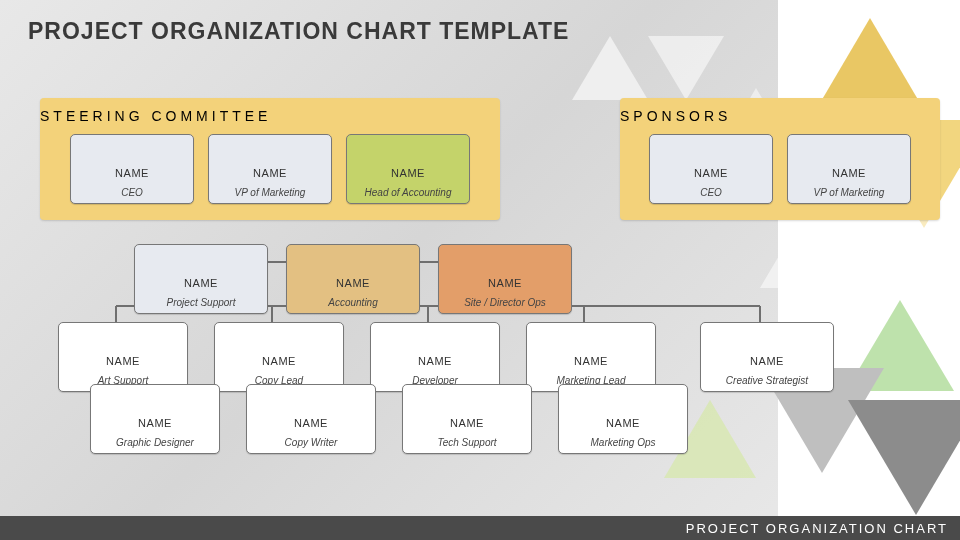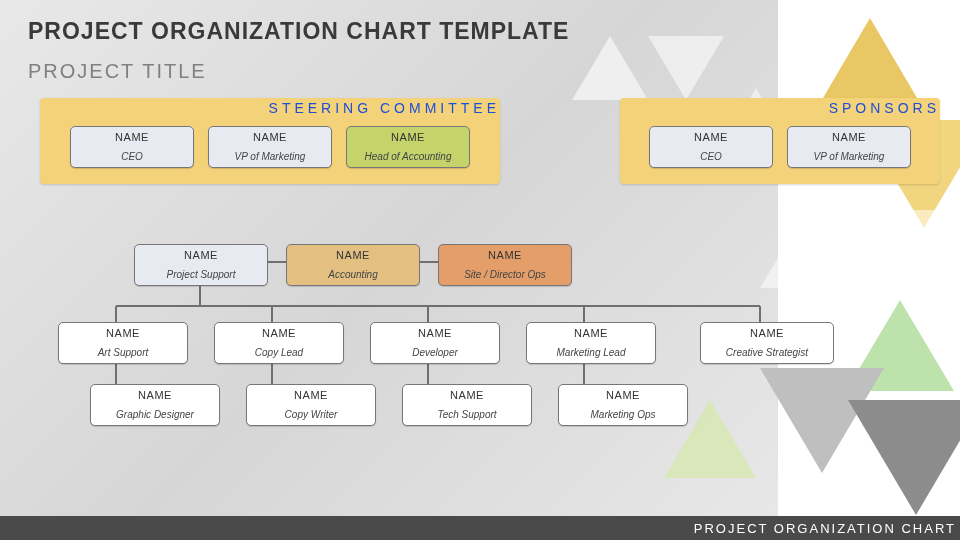--- a/index.html
+++ b/index.html
@@ -6,38 +6,38 @@
   .stage{position:relative;width:778px;height:540px;background:linear-gradient(135deg,#e8e8e8 0%,#d6d6d6 50%,#e8e8e8 100%);}
   
   .tri{position:absolute;width:0;height:0;border-style:solid;}
   .tri.up{border-left-width:var(--s);border-right-width:var(--s);border-bottom-width:calc(var(--s)*1.7);border-top-width:0;border-left-color:transparent;border-right-color:transparent;border-top-color:transparent;}
   .tri.down{border-left-width:var(--s);border-right-width:var(--s);border-top-width:calc(var(--s)*1.7);border-bottom-width:0;border-left-color:transparent;border-right-color:transparent;border-bottom-color:transparent;}
   
   .main-title{position:absolute;left:28px;top:18px;font-size:23px;font-weight:700;letter-spacing:1px;color:#3a3a3a;}
   .subtitle{position:absolute;left:28px;top:60px;font-size:20px;font-weight:400;letter-spacing:2px;color:#808080;}
   
   .panel{position:absolute;background:#f3d27a;border-radius:4px;box-shadow:0 1px 2px rgba(0,0,0,0.15);}
-  .panel-title{text-align:right;font-size:14px;letter-spacing:4px;color:#1d4ed8;margin-top:2px;}
+  .panel-title{text-align:left;font-size:14px;letter-spacing:4px;color:#000000;margin-top:10px;}
   .panel-row{display:flex;justify-content:center;gap:14px;margin-top:10px;padding:0 14px 16px;}
   
   .pbox{border:1px solid #777;border-radius:5px;padding:4px 6px 5px;text-align:center;box-shadow:0 1px 1px rgba(0,0,0,0.15);min-width:110px;}
-  .pbox .nm{font-size:11px;font-weight:400;color:#333;letter-spacing:0.5px;}
+  .pbox .nm{font-size:11px;font-weight:400;color:#333;letter-spacing:0.5px;margin-top:28px;}
   .pbox .rl{font-size:10px;font-style:italic;color:#444;margin-top:8px;}
   .c-light{background:#e7eaf0;}
   .c-green{background:#c4d36a;}
   .c-tan{background:#e3c082;}
   .c-orange{background:#e39e69;}
   .c-white{background:#ffffff;}
   
   .node{position:absolute;}
   
   svg.conn{position:absolute;left:0;top:0;width:960px;height:540px;pointer-events:none;}
   svg.conn line{stroke:#6f6f6f;stroke-width:2;}
   
-  .footer{position:absolute;left:0;bottom:0;width:960px;height:24px;background:#4a4a4a;color:#fff;font-size:13px;letter-spacing:2px;display:flex;align-items:center;justify-content:flex-end;padding-right:4px;box-sizing:border-box;}
+  .footer{position:absolute;left:0;bottom:0;width:960px;height:24px;background:#4a4a4a;color:#fff;font-size:13px;letter-spacing:2px;display:flex;align-items:center;justify-content:flex-end;padding-right:12px;box-sizing:border-box;}
   .footer-accent{position:absolute;right:232px;bottom:0;width:24px;height:24px;overflow:hidden;}
   .footer-accent::before{content:"";position:absolute;width:40px;height:40px;background:#f0a838;transform:rotate(45deg);left:-8px;top:10px;}
 </style>
 </head>
 <body>
 
 <div class="stage">
 
   <div class="tri up" style="--s:38px;left:572px;top:36px;border-bottom-color:rgba(255,255,255,0.6);"></div>
   <div class="tri down" style="--s:38px;left:648px;top:36px;border-top-color:rgba(255,255,255,0.55);"></div>
@@ -46,21 +46,20 @@
   <div class="tri down" style="--s:64px;left:860px;top:120px;border-top-color:#f0cf68;opacity:0.85;"></div>
   <div class="tri up" style="--s:46px;left:760px;top:210px;border-bottom-color:rgba(255,255,255,0.55);"></div>
   <div class="tri down" style="--s:46px;left:852px;top:210px;border-top-color:rgba(255,255,255,0.5);"></div>
   <div class="tri up" style="--s:54px;left:846px;top:300px;border-bottom-color:#a8d890;opacity:0.75;"></div>
   <div class="tri down" style="--s:62px;left:760px;top:368px;border-top-color:#bfbfbf;"></div>
   <div class="tri up" style="--s:46px;left:664px;top:400px;border-bottom-color:#d6e8a8;opacity:0.7;"></div>
   <div class="tri down" style="--s:68px;left:848px;top:400px;border-top-color:#8c8c8c;"></div>
   <div class="tri up" style="--s:30px;left:900px;top:236px;border-bottom-color:rgba(255,255,255,0.55);"></div>
 
   <div class="main-title">PROJECT ORGANIZATION CHART TEMPLATE</div>
-  <div class="subtitle">PROJECT TITLE</div>
 
   <div class="panel" style="left:40px;top:98px;width:460px;">
     <div class="panel-title">STEERING COMMITTEE</div>
     <div class="panel-row">
       <div class="pbox c-light">
         <div class="nm">NAME</div>
         <div class="rl">CEO</div>
       </div>
       <div class="pbox c-light">
         <div class="nm">NAME</div>

